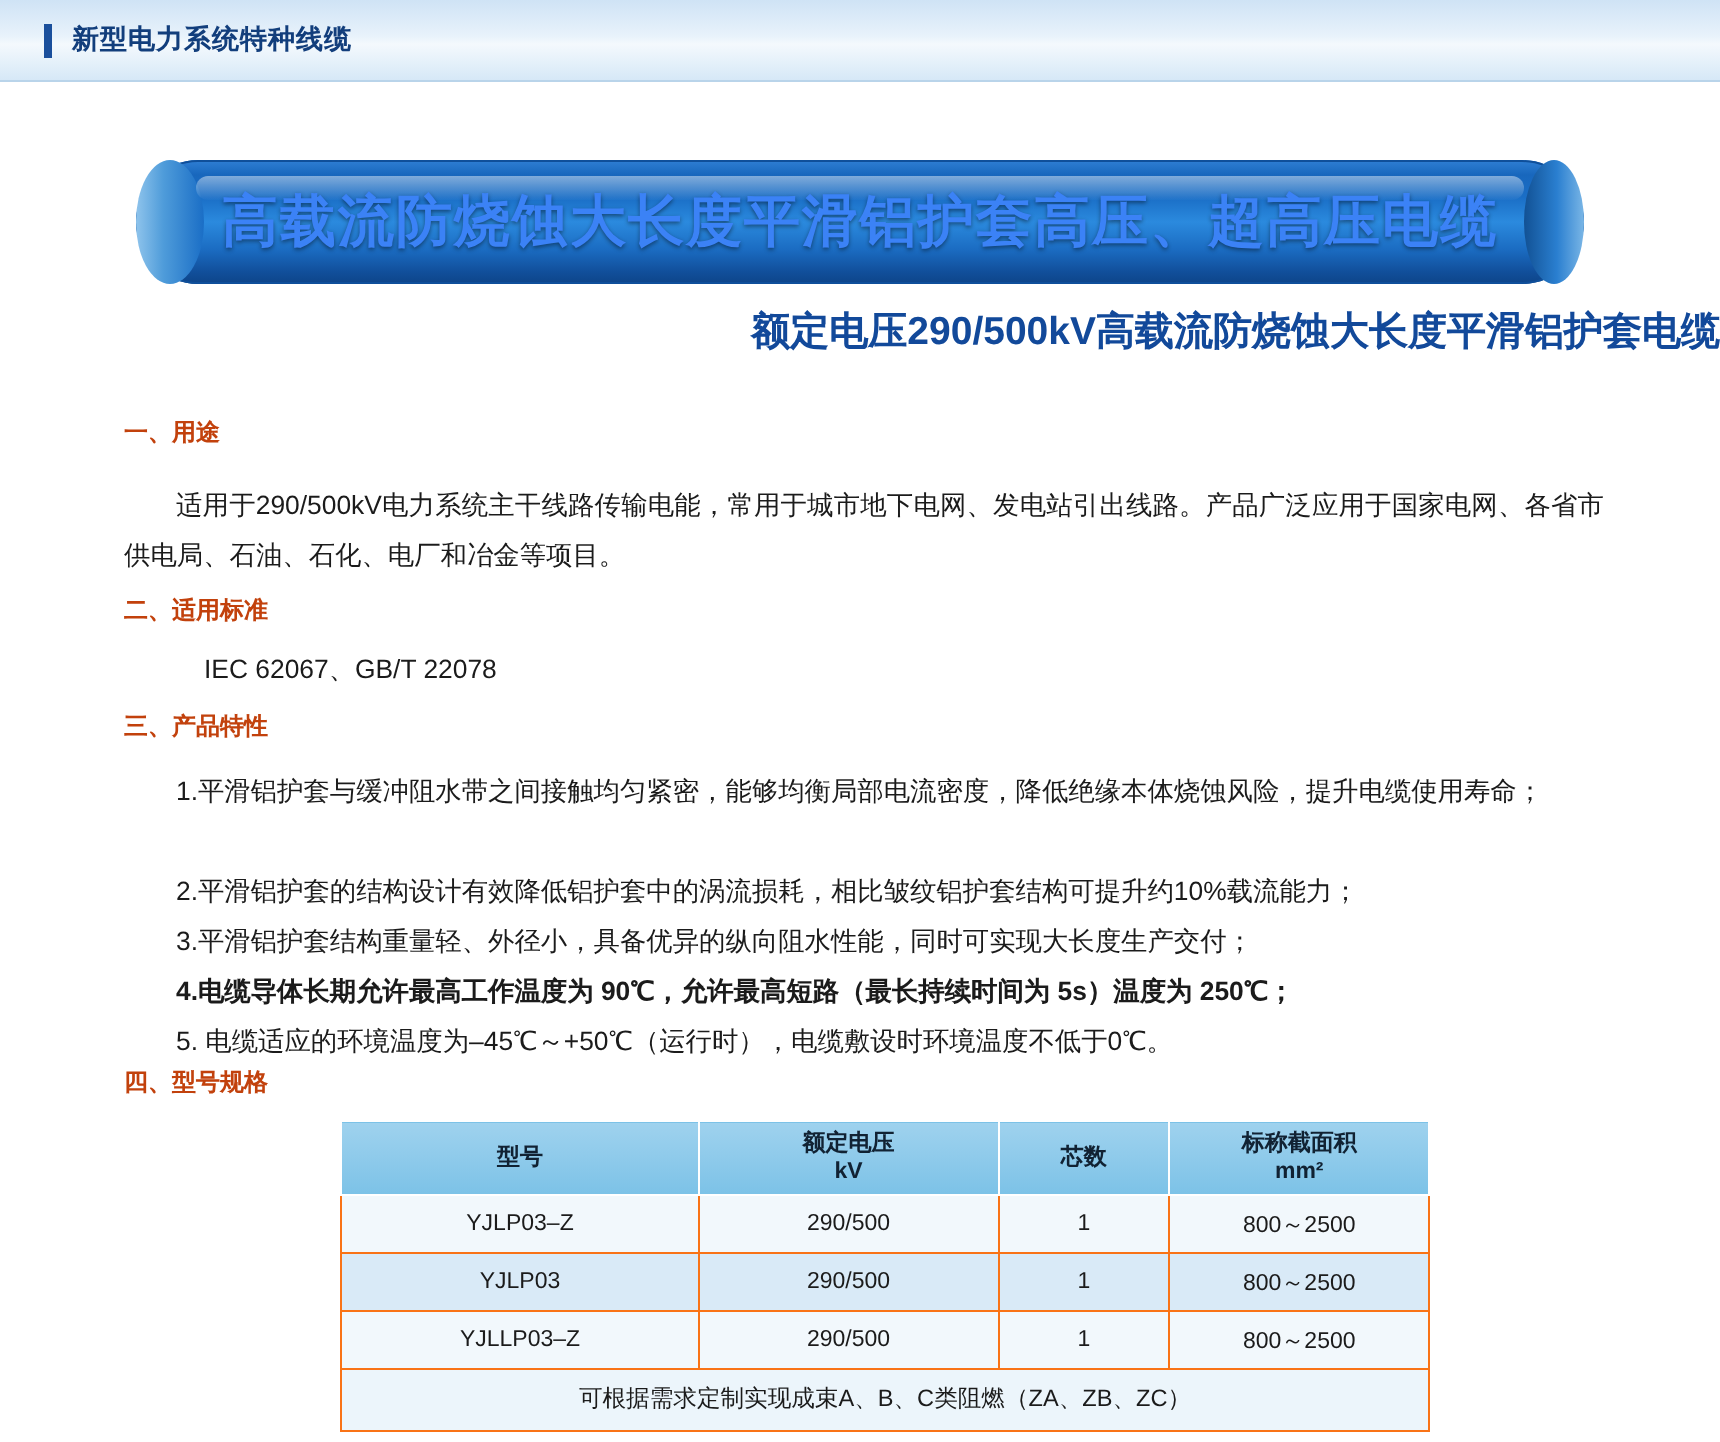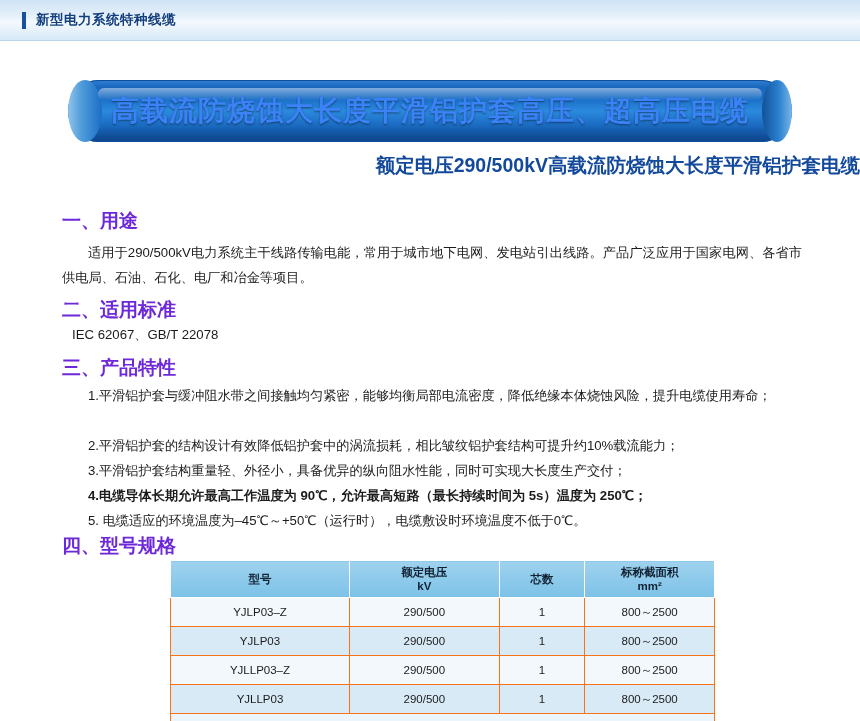--- a/index.html
+++ b/index.html
@@ -93,22 +93,22 @@
     left: 0; top: 152px;
     width: 860px;
     text-align: right;
     color: #12499a;
     font-size: 19.5px;
     font-weight: bold;
   }
   
   .section-head {
     position: absolute;
-    color: #6d28d9;
-    font-size: 19px;
+    color: #c2410c;
+    font-size: 12px;
     font-weight: bold;
     left: 62px;
   }
   .para {
     position: absolute;
     color: #1b1b1b;
     font-size: 13.2px;
     line-height: 25px;
     left: 62px;
     width: 740px;
@@ -162,21 +162,21 @@
   <div class="banner-hl"></div>
   <div class="banner-text">高载流防烧蚀大长度平滑铝护套高压、超高压电缆</div>
 </div>
 
 <div class="subtitle">额定电压290/500kV高载流防烧蚀大长度平滑铝护套电缆</div>
 
 <div class="section-head" style="top:208px;">一、用途</div>
 <div class="para indent" style="top:240px;">适用于290/500kV电力系统主干线路传输电能，常用于城市地下电网、发电站引出线路。产品广泛应用于国家电网、各省市供电局、石油、石化、电厂和冶金等项目。</div>
 
 <div class="section-head" style="top:297px;">二、适用标准</div>
-<div class="para" style="top:322px; left:72px;">IEC 62067、GB/T 22078</div>
+<div class="para" style="top:322px; left:102px;">IEC 62067、GB/T 22078</div>
 
 <div class="section-head" style="top:355px;">三、产品特性</div>
 <div class="para indent" style="top:383px;">1.平滑铝护套与缓冲阻水带之间接触均匀紧密，能够均衡局部电流密度，降低绝缘本体烧蚀风险，提升电缆使用寿命；</div>
 <div class="para indent" style="top:433px;">2.平滑铝护套的结构设计有效降低铝护套中的涡流损耗，相比皱纹铝护套结构可提升约10%载流能力；</div>
 <div class="para indent" style="top:458px;">3.平滑铝护套结构重量轻、外径小，具备优异的纵向阻水性能，同时可实现大长度生产交付；</div>
 <div class="para indent" style="top:483px;font-weight:bold;">4.电缆导体长期允许最高工作温度为 90℃，允许最高短路（最长持续时间为 5s）温度为 250℃；</div>
 <div class="para indent" style="top:508px;">5. 电缆适应的环境温度为–45℃～+50℃（运行时），电缆敷设时环境温度不低于0℃。</div>
 
 <div class="section-head" style="top:533px;">四、型号规格</div>
 
@@ -211,23 +211,17 @@
       <td>290/500</td>
       <td>1</td>
       <td>800～2500</td>
     </tr>
     <tr class="row-a">
       <td>YJLLP03–Z</td>
       <td>290/500</td>
       <td>1</td>
       <td>800～2500</td>
     </tr>
-    <tr class="row-b">
-      <td>YJLLP03</td>
-      <td>290/500</td>
-      <td>1</td>
-      <td>800～2500</td>
-    </tr>
     <tr class="tbl-note">
       <td colspan="4">可根据需求定制实现成束A、B、C类阻燃（ZA、ZB、ZC）</td>
     </tr>
   </tbody>
 </table>
 
 </body></html>

